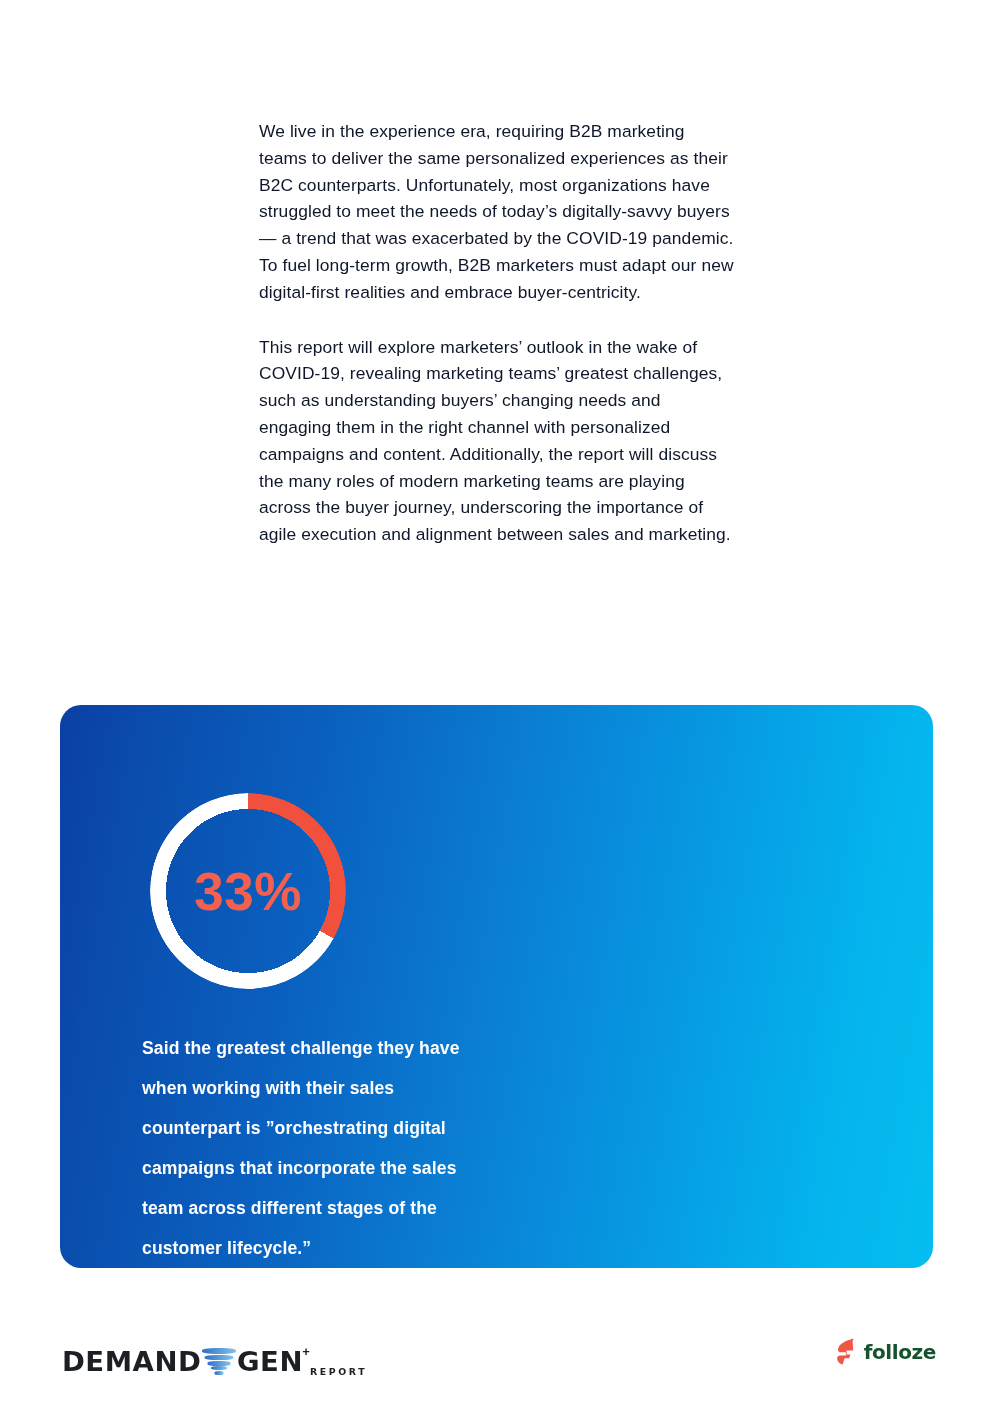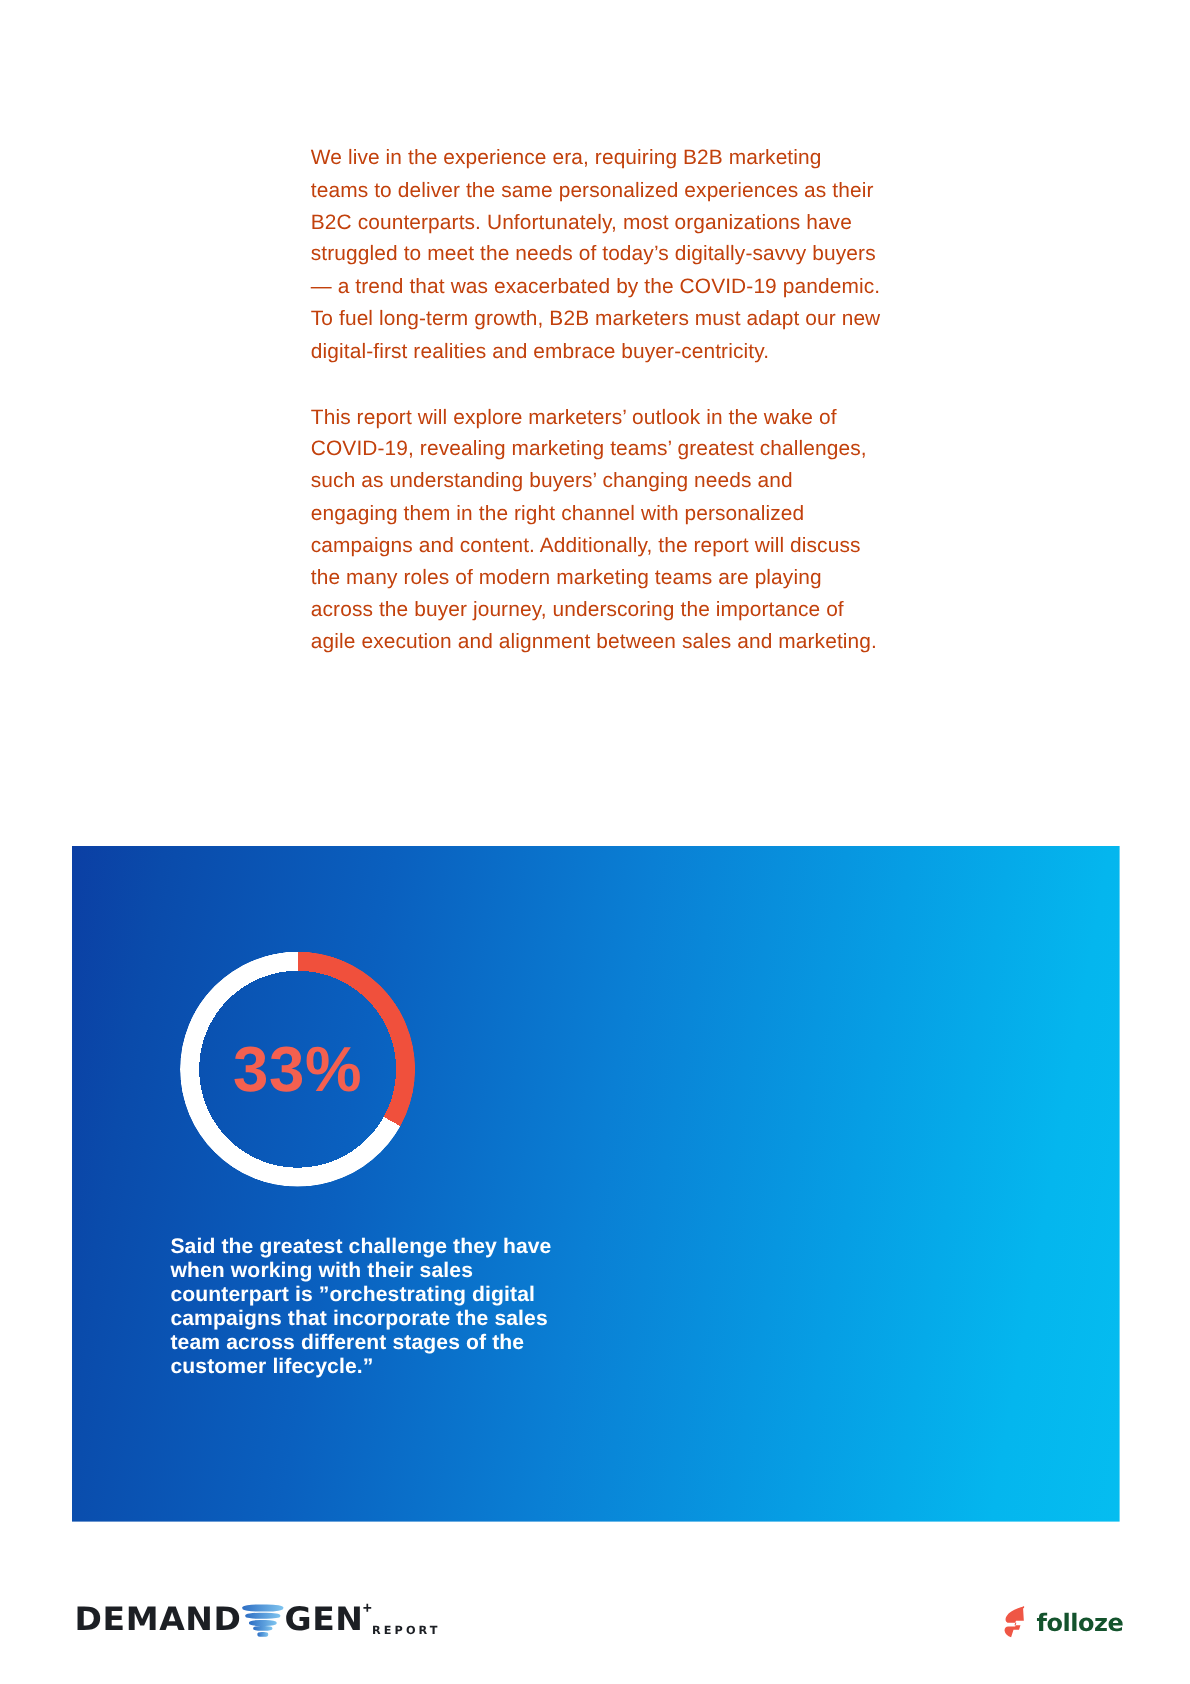--- a/index.html
+++ b/index.html
@@ -16,21 +16,21 @@
   }
 
   
   .intro-block {
     position: absolute;
     left: 259px;
     top: 118px;
     width: 478px;
   }
   .intro-para {
-    color: #c2410c;
+    color: #0f172a;
     font-size: 17.4px;
     line-height: 26.8px;
     letter-spacing: 0.1px;
     margin: 0 0 28px 0;
     font-weight: 400;
   }
   .intro-para:last-child { margin-bottom: 0; }
 
   
   .stat-banner {
@@ -41,20 +41,21 @@
     height: 563px;
     background: linear-gradient(100deg,
       #0b3fa4 0%,
       #0a4bab 8%,
       #0a60bf 28%,
       #0a7fd4 50%,
       #069ee4 72%,
       #04b6ee 89%,
       #05bdf0 100%);
     overflow: hidden;
+    border-radius: 21px;
   }
 
   .donut-wrap {
     position: absolute;
     left: 90px;
     top: 88px;
     width: 196px;
     height: 196px;
   }
   .donut-ring {
@@ -83,41 +84,41 @@
     line-height: 1;
   }
 
   .stat-caption {
     position: absolute;
     left: 82px;
     top: 305px;
     width: 352px;
     color: #ffffff;
     font-size: 17.6px;
-    line-height: 20px;
+    line-height: 40px;
     font-weight: 700;
     letter-spacing: 0.1px;
   }
 
   
   .footer {
     position: absolute;
     left: 0;
     top: 1325px;
     width: 992px;
     height: 70px;
   }
 
   
   .dgr-logo {
     position: absolute;
     left: 62px;
     top: 10px;
     display: flex;
-    align-items: flex-start;
+    align-items: flex-end;
     height: 42px;
   }
   .dgr-word {
     font-size: 27px;
     font-weight: 800;
     color: #1c1f24;
     letter-spacing: 0.5px;
     font-family: "DejaVu Sans", sans-serif;
     line-height: 30px;
     transform: scaleX(1.02);

